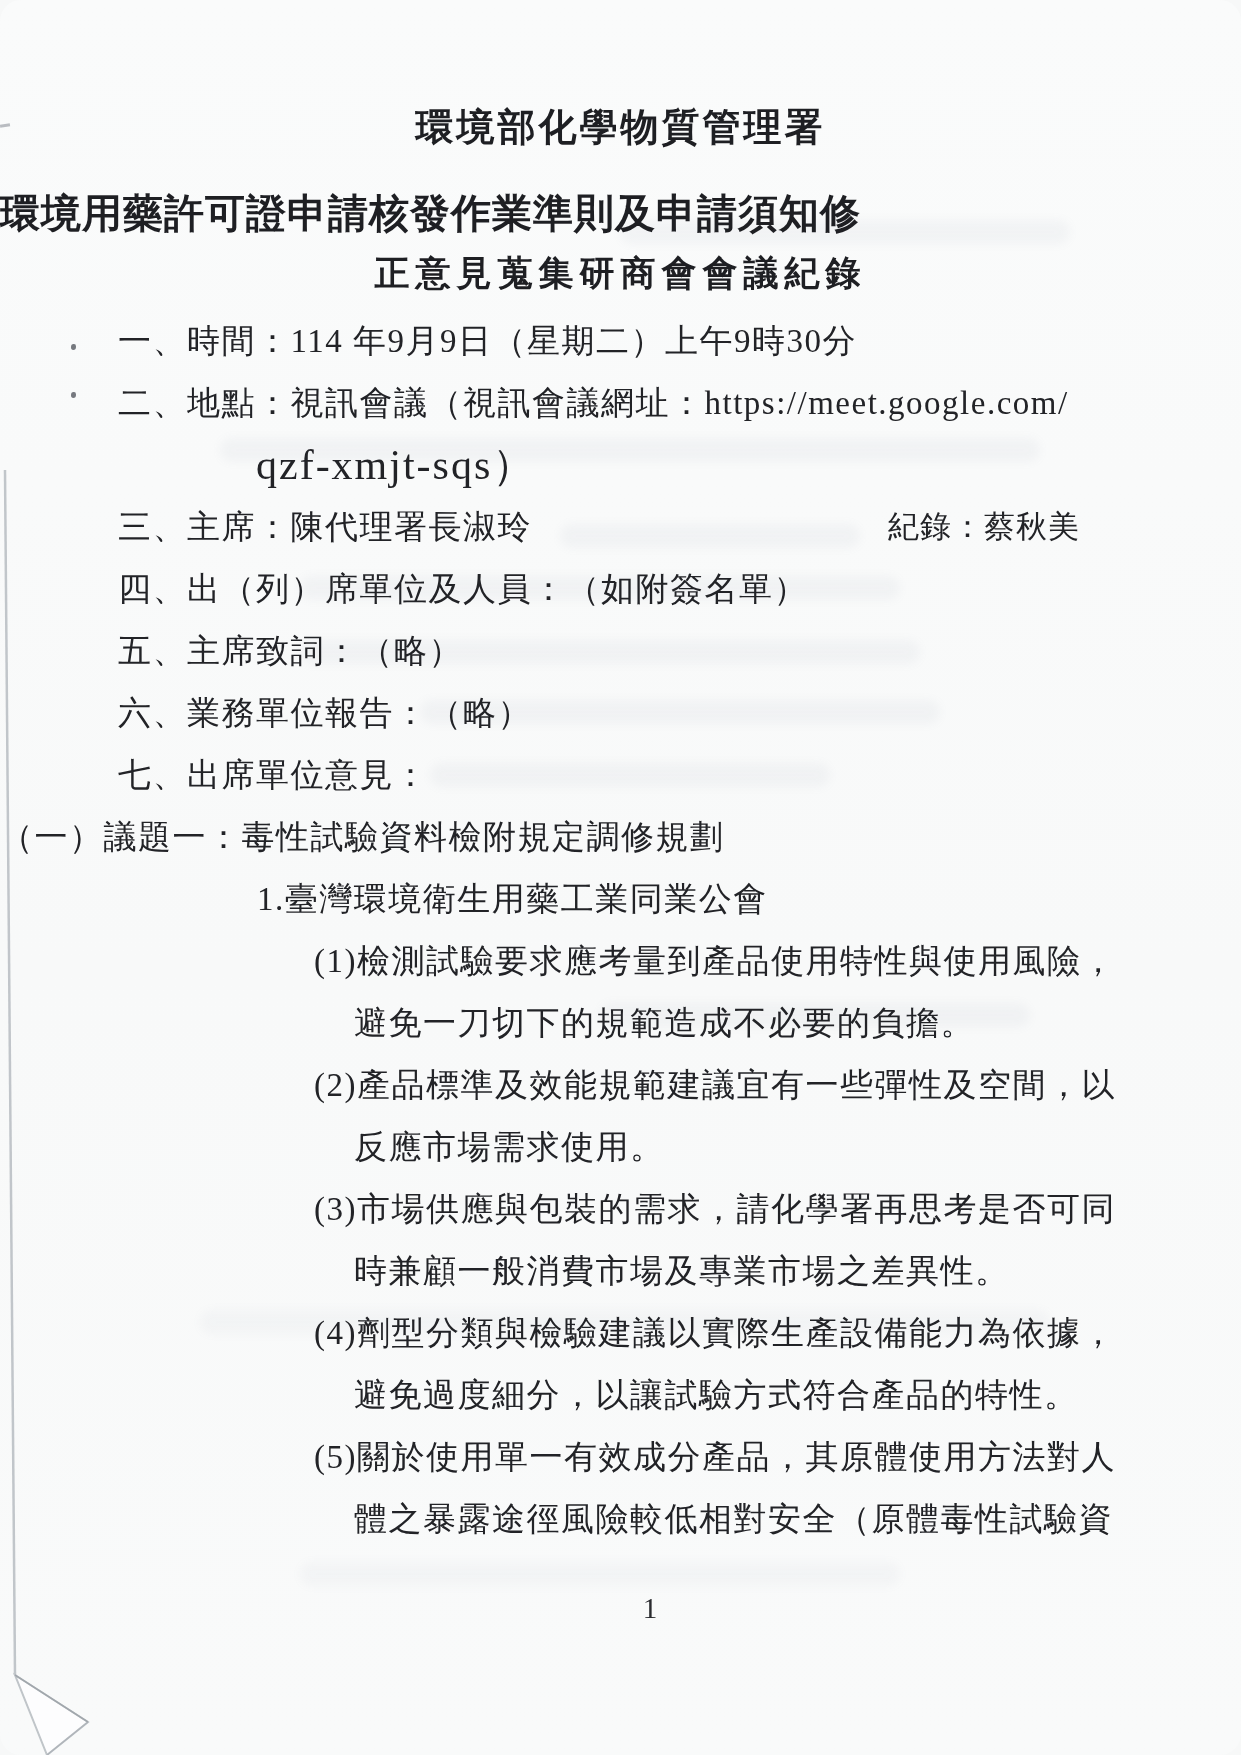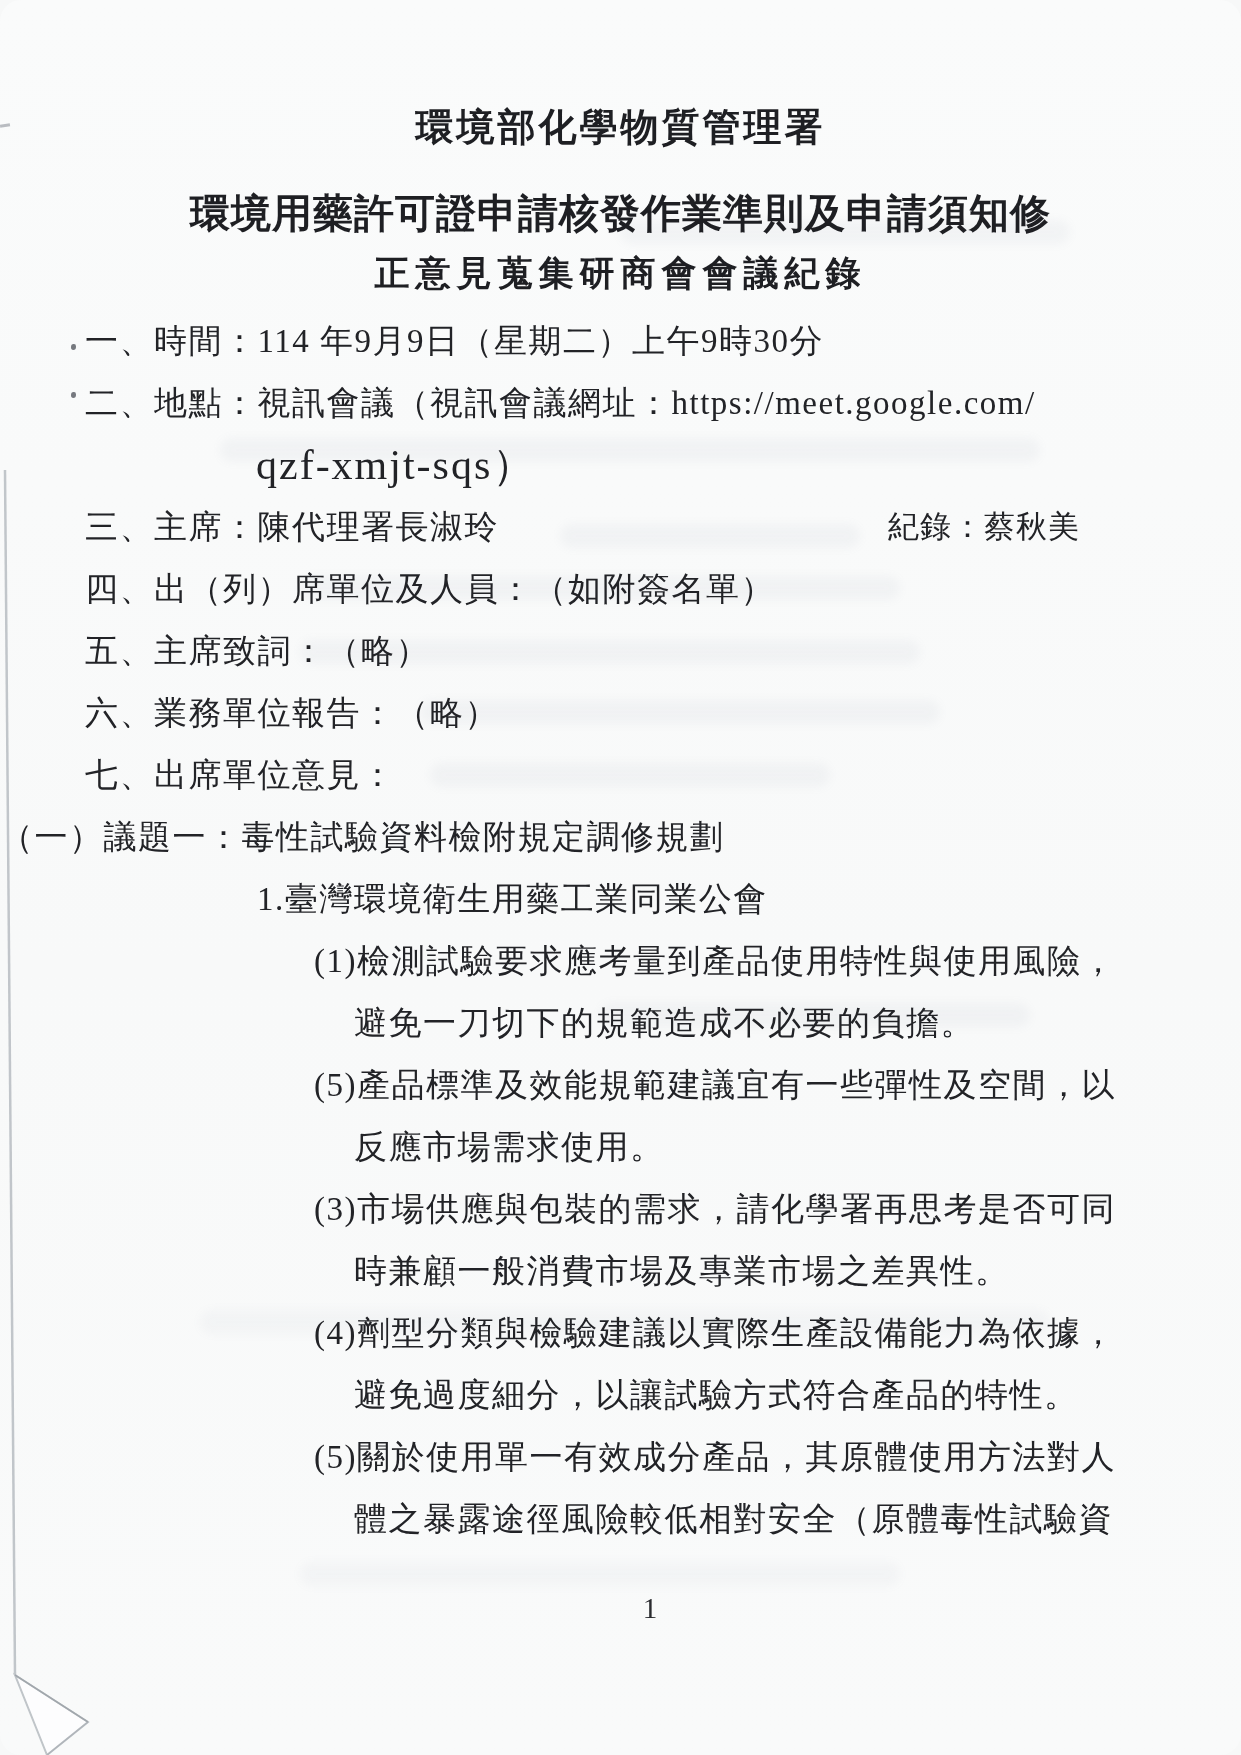--- a/index.html
+++ b/index.html
@@ -17,40 +17,40 @@
     border-radius:21px;
   }
   
   .agency-title{
     position:absolute;top:102px;left:0;width:1241px;height:54px;
     text-align:center;font-size:38px;font-weight:600;letter-spacing:3px;
     color:#1e1f23;
   }
   .doc-title-1{
     position:absolute;top:186px;left:0;width:1241px;height:54px;
-    text-align:center;font-size:40px;font-weight:600;letter-spacing:1px;
+    text-align:left;font-size:40px;font-weight:600;letter-spacing:1px;
     color:#1e1f23;
   }
   .doc-title-2{
     position:absolute;top:250px;left:0;width:1241px;height:54px;
     text-align:center;font-size:35px;font-weight:600;letter-spacing:6px;
     color:#1e1f23;
   }
   
   .body-lines{
     position:absolute;top:310px;left:0;width:1241px;
   }
   .line{
     height:62px;
     display:flex;align-items:center;
     font-size:33px;letter-spacing:1.5px;
     white-space:nowrap;
     color:#222327;
   }
-  .line.l1  {padding-left:85px;}
+  .line.l1  {padding-left:118px;}
   .line.url {padding-left:256px;font-size:42px;letter-spacing:2px;}
   .line.sub1{font-family:Liberation Serif, serif;}
   .line.sub2{padding-left:257px;}
   .line.sub3{padding-left:314px;}
   .line.cont{padding-left:354px;}
   
   .recorder{
     position:absolute;top:507px;left:888px;height:40px;
     display:flex;align-items:center;
     font-size:31px;letter-spacing:1px;color:#222327;
@@ -115,21 +115,21 @@
       <div class="line url">qzf-xmjt-sqs）</div>
       <div class="line l1">三、主席：陳代理署長淑玲</div>
       <div class="line l1">四、出（列）席單位及人員：（如附簽名單）</div>
       <div class="line l1">五、主席致詞：（略）</div>
       <div class="line l1">六、業務單位報告：（略）</div>
       <div class="line l1">七、出席單位意見：</div>
       <div class="line sub1">（一）議題一：毒性試驗資料檢附規定調修規劃</div>
       <div class="line sub2">1.臺灣環境衛生用藥工業同業公會</div>
       <div class="line sub3">(1)檢測試驗要求應考量到產品使用特性與使用風險，</div>
       <div class="line cont">避免一刀切下的規範造成不必要的負擔。</div>
-      <div class="line sub3">(5)產品標準及效能規範建議宜有一些彈性及空間，以</div>
+      <div class="line sub3">(2)產品標準及效能規範建議宜有一些彈性及空間，以</div>
       <div class="line cont">反應市場需求使用。</div>
       <div class="line sub3">(3)市場供應與包裝的需求，請化學署再思考是否可同</div>
       <div class="line cont">時兼顧一般消費市場及專業市場之差異性。</div>
       <div class="line sub3">(4)劑型分類與檢驗建議以實際生產設備能力為依據，</div>
       <div class="line cont">避免過度細分，以讓試驗方式符合產品的特性。</div>
       <div class="line sub3">(5)關於使用單一有效成分產品，其原體使用方法對人</div>
       <div class="line cont">體之暴露途徑風險較低相對安全（原體毒性試驗資</div>
     </div>
 
   <div class="recorder">紀錄：蔡秋美</div>

